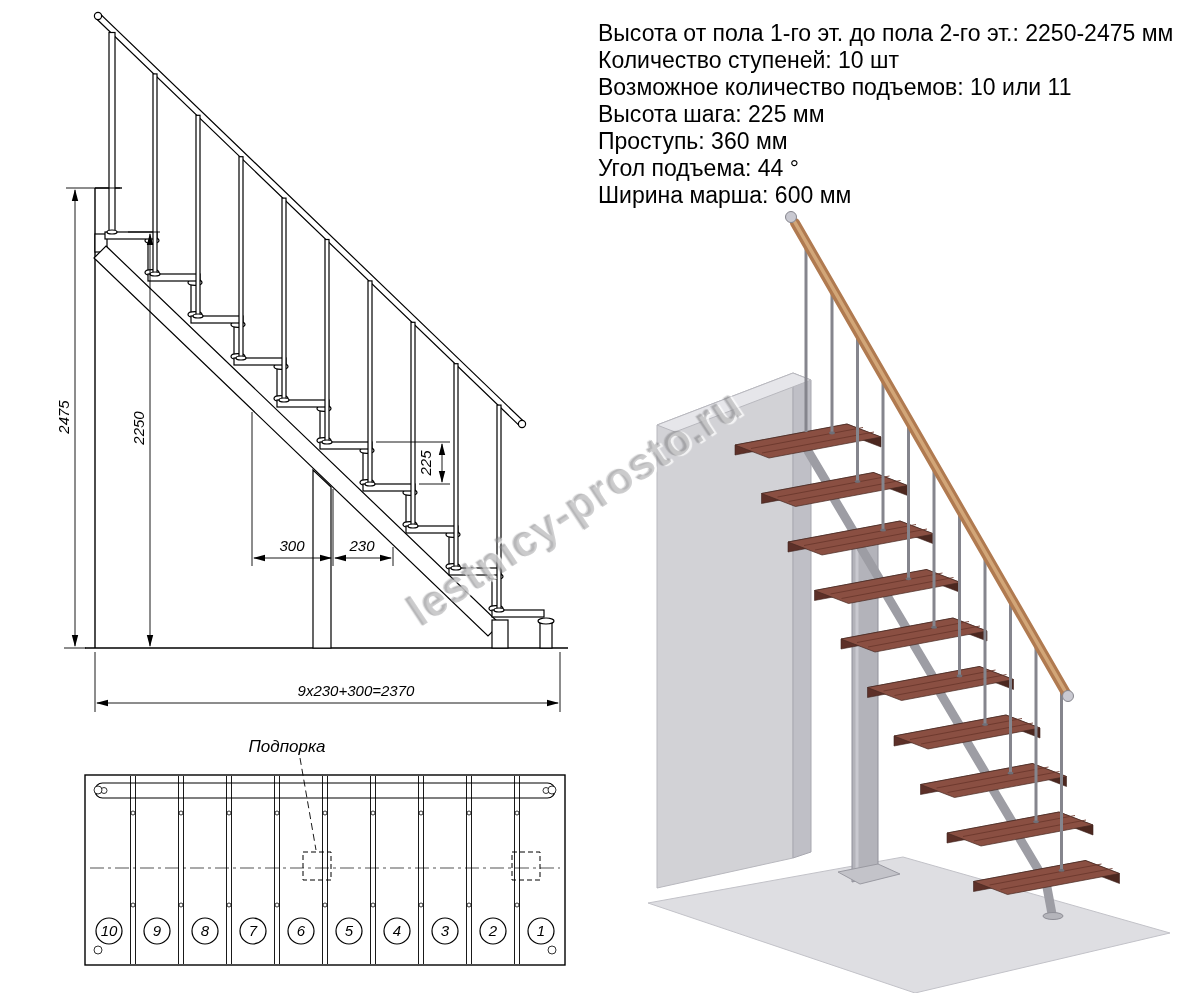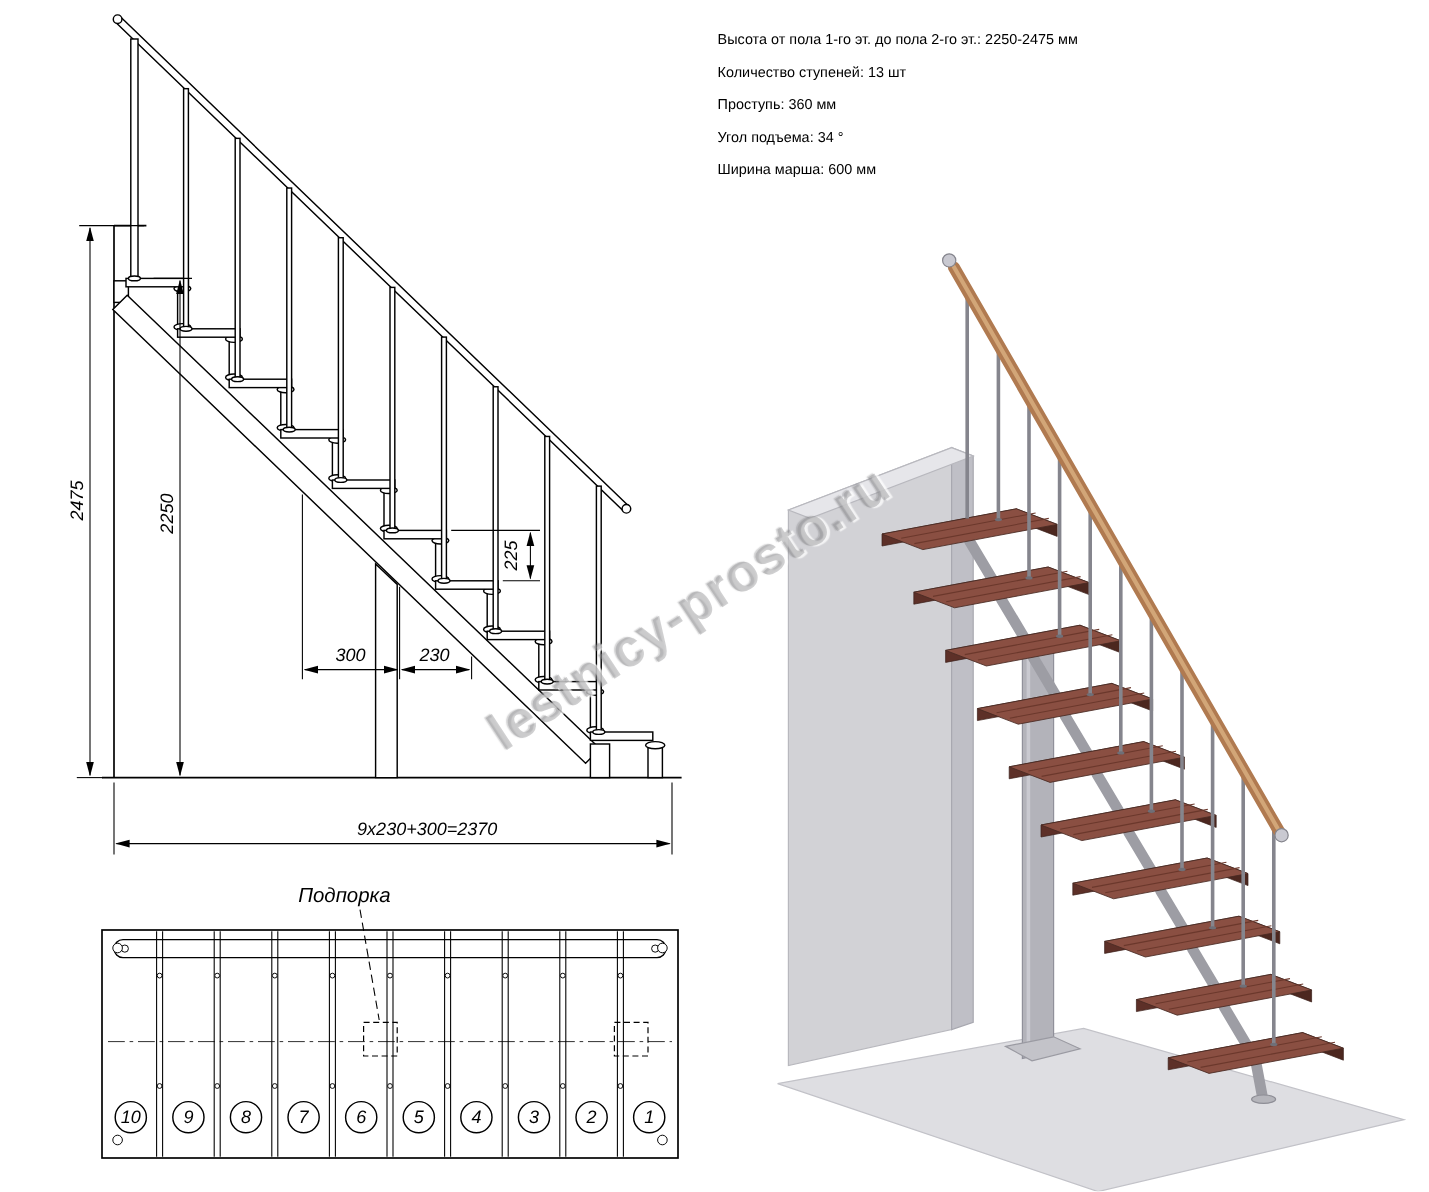--- a/index.html
+++ b/index.html
@@ -1,19 +1,19 @@
 <!DOCTYPE html>
 <html><head>
 <meta charset="utf-8">
 <style>
   html,body{margin:0;padding:0;background:#fff;}
   .page{position:relative;width:1191px;height:993px;background:#fff;overflow:hidden;
         font-family:"Liberation Sans",sans-serif;}
   .page svg{position:absolute;left:0;top:0;z-index:1;}
-  .specs{position:absolute;left:598px;top:20px;z-index:4;font-size:12px;line-height:27px;color:#000;}
+  .specs{position:absolute;left:598px;top:20px;z-index:4;font-size:23px;line-height:27px;color:#000;}
   .watermark{position:absolute;left:412px;top:590px;z-index:5;
              transform:rotate(-33.5deg);transform-origin:0 50%;
              font-size:44px;font-weight:bold;letter-spacing:1px;white-space:nowrap;
              color:rgba(145,145,148,.42);
              text-shadow:2px 2px 1px rgba(255,255,255,.75),-1px -1px 1px rgba(110,110,112,.30);}
   .part{fill:#fff;stroke:#000;stroke-width:1.2;}
   .thin{stroke:#000;stroke-width:.9;fill:none;}
   .thinpart{fill:#fff;stroke:#000;stroke-width:.8;}
   .med{stroke:#000;stroke-width:1.4;fill:none;}
   .dashed{fill:none;stroke:#000;stroke-width:1;stroke-dasharray:5 3;}
@@ -316,21 +316,23 @@
           <line x1="795" y1="223" x2="1066" y2="693" stroke="#b07a50" stroke-width="10" stroke-linecap="round"></line>
           <line x1="793.5" y1="220" x2="1064.5" y2="690" stroke="#d2a678" stroke-width="3.5" stroke-linecap="round"></line>
           <circle cx="791" cy="217" r="5.5" fill="#c9c9d1" stroke="#85858d"></circle>
           <circle cx="1068" cy="696" r="5.5" fill="#c9c9d1" stroke="#85858d"></circle>
         </g>
   </g>
 </svg>
 
 <div class="specs">
   <div>Высота от пола 1-го эт. до пола 2-го эт.: 2250-2475 мм</div>
-  <div>Количество ступеней: 13 шт</div>
+  <div>Количество ступеней: 10 шт</div>
+  <div>Возможное количество подъемов: 10 или 11</div>
+  <div>Высота шага: 225 мм</div>
   <div>Проступь: 360 мм</div>
-  <div>Угол подъема: 34 °</div>
+  <div>Угол подъема: 44 °</div>
   <div>Ширина марша: 600 мм</div>
 </div>
 
 <div class="watermark">lestnicy-prosto.ru</div>
 
 </div>
 
 </body></html>

